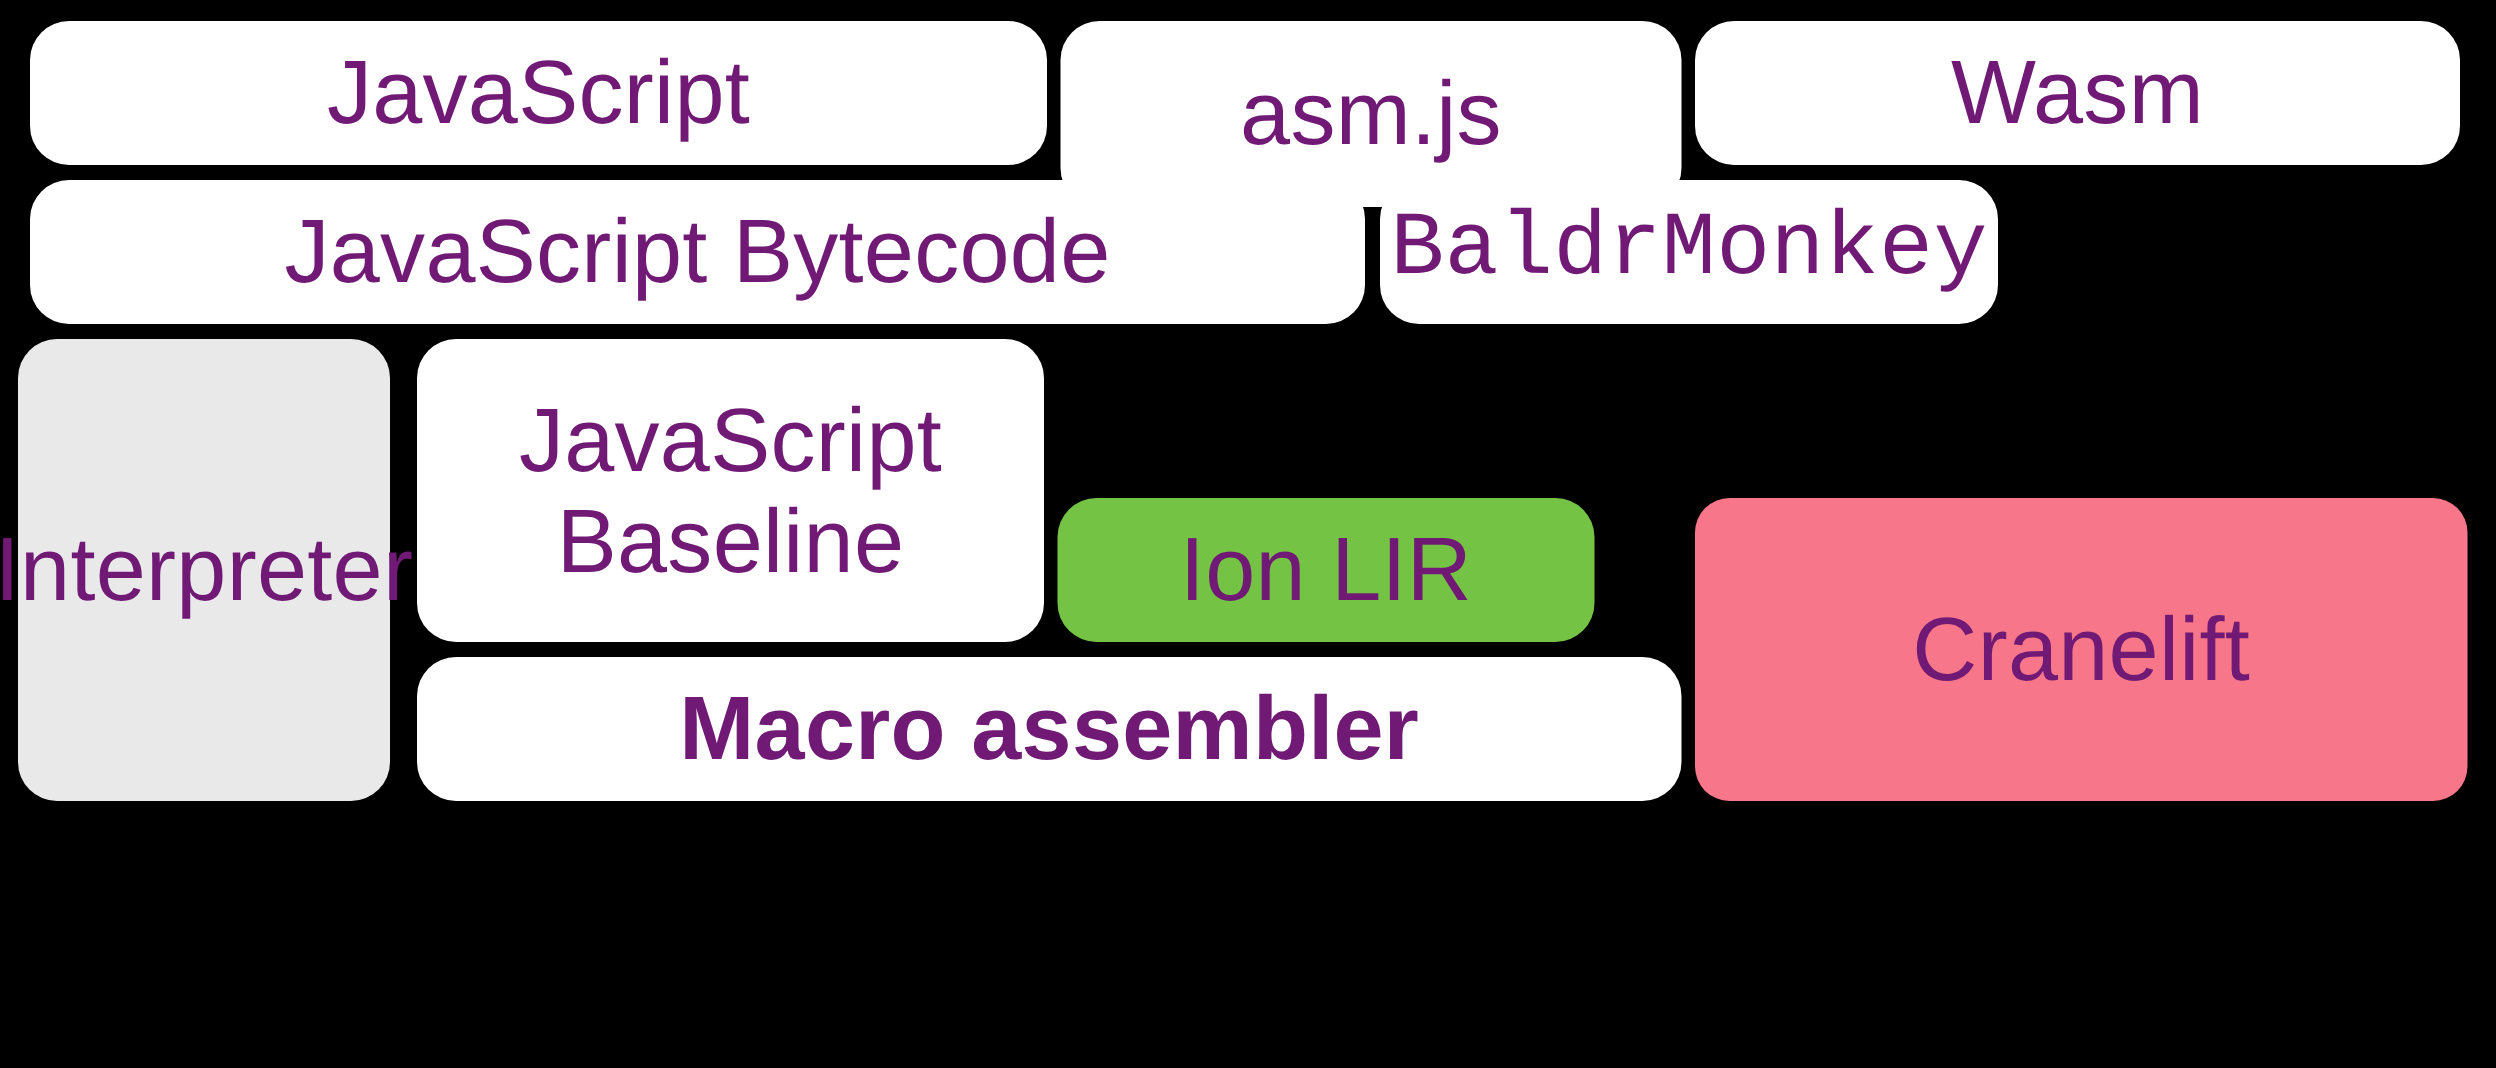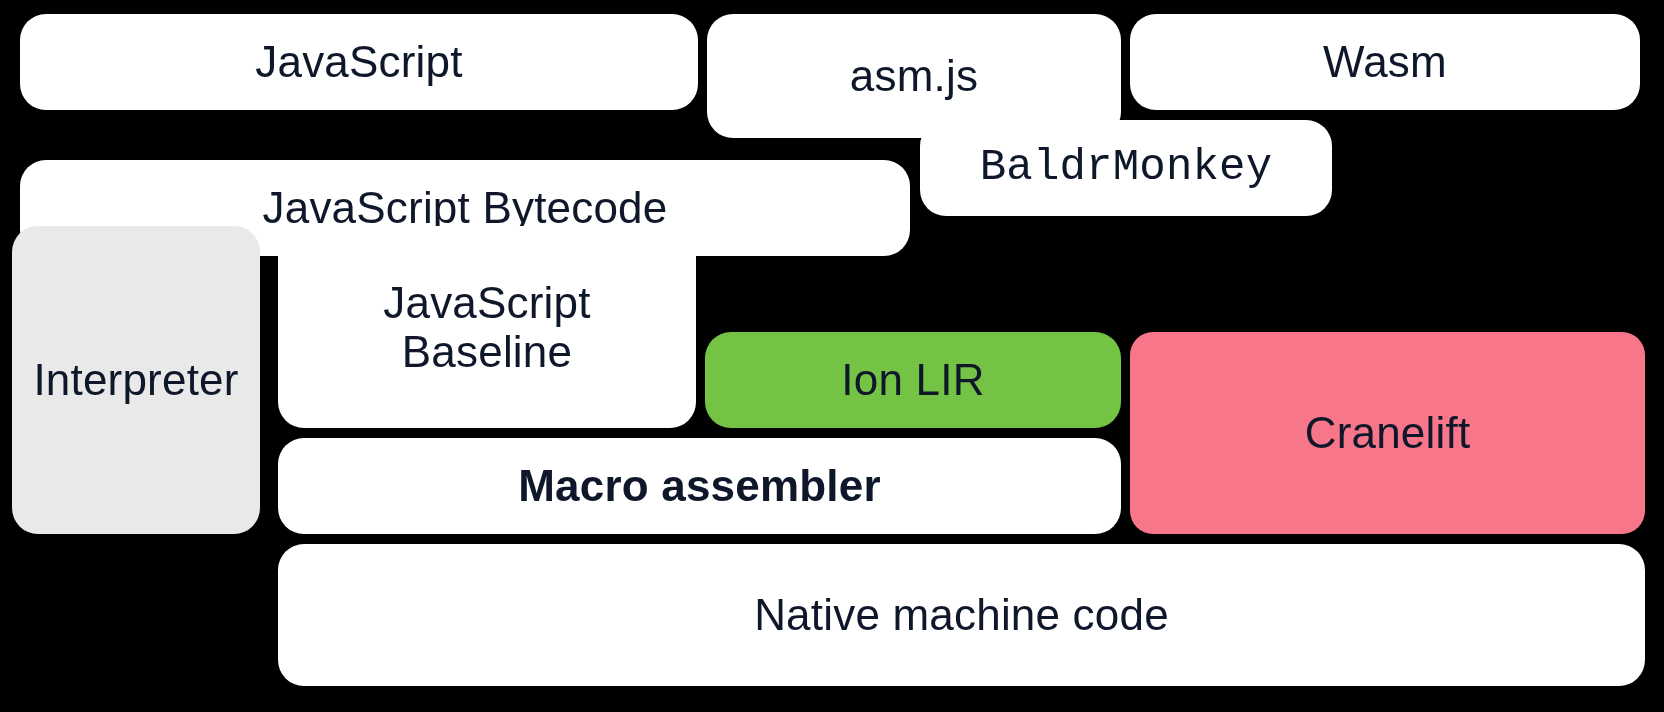--- a/index.html
+++ b/index.html
@@ -20,43 +20,42 @@
     background: #000000;
   }
   .node {
     position: absolute;
     box-sizing: border-box;
     display: flex;
     align-items: center;
     justify-content: center;
     text-align: center;
     border-radius: 26px;
-    color: #0f172a;
-    font-size: 44px;
+    color: #701a75;
+    font-size: 60px;
     line-height: 1.12;
     font-weight: 400;
     letter-spacing: 0.2px;
     white-space: pre-line;
     padding: 4px 10px;
     font-family: "Liberation Sans", sans-serif;
   }
   .fill-white  { background: #ffffff; }
   .fill-gray   { background: #e9e9e9; }
   .fill-green  { background: #74c344; }
   .fill-pink   { background: #f87689; }
 </style>
 </head>
 <body>
 
 <div id="stage">
     <div class="node fill-white" style="left: 20px; top: 14px; width: 678px; height: 96px;">JavaScript</div>
     <div class="node fill-white" style="left: 707px; top: 14px; width: 414px; height: 124px;">asm.js</div>
     <div class="node fill-white" style="left: 1130px; top: 14px; width: 510px; height: 96px;">Wasm</div>
-    <div class="node fill-white" style="left: 20px; top: 120px; width: 890px; height: 96px; margin-top: 40px;">JavaScript Bytecode</div>
+    <div class="node fill-white" style="left: 20px; top: 120px; width: 890px; height: 96px;">JavaScript Bytecode</div>
     <div class="node fill-white" style="left: 920px; top: 120px; width: 412px; height: 96px; font-family: Liberation Mono, monospace;">BaldrMonkey</div>
     <div class="node fill-gray" style="left: 12px; top: 226px; width: 248px; height: 308px;">Interpreter</div>
     <div class="node fill-white" style="left: 278px; top: 226px; width: 418px; height: 202px;">JavaScript
 Baseline</div>
-    <div class="node fill-green" style="left: 705px; top: 332px; width: 416px; height: 96px;">Ion LIR</div>
+    <div class="node fill-green" style="left: 705px; top: 332px; width: 358px; height: 96px;">Ion LIR</div>
     <div class="node fill-pink" style="left: 1130px; top: 332px; width: 515px; height: 202px; border-radius: 23px;">Cranelift</div>
     <div class="node fill-white" style="left: 278px; top: 438px; width: 843px; height: 96px; font-weight: bold;">Macro assembler</div>
-    <div class="node fill-white" style="left: 278px; top: 544px; width: 1367px; height: 142px;">Native machine code</div>
   </div>
 
 </body></html>

